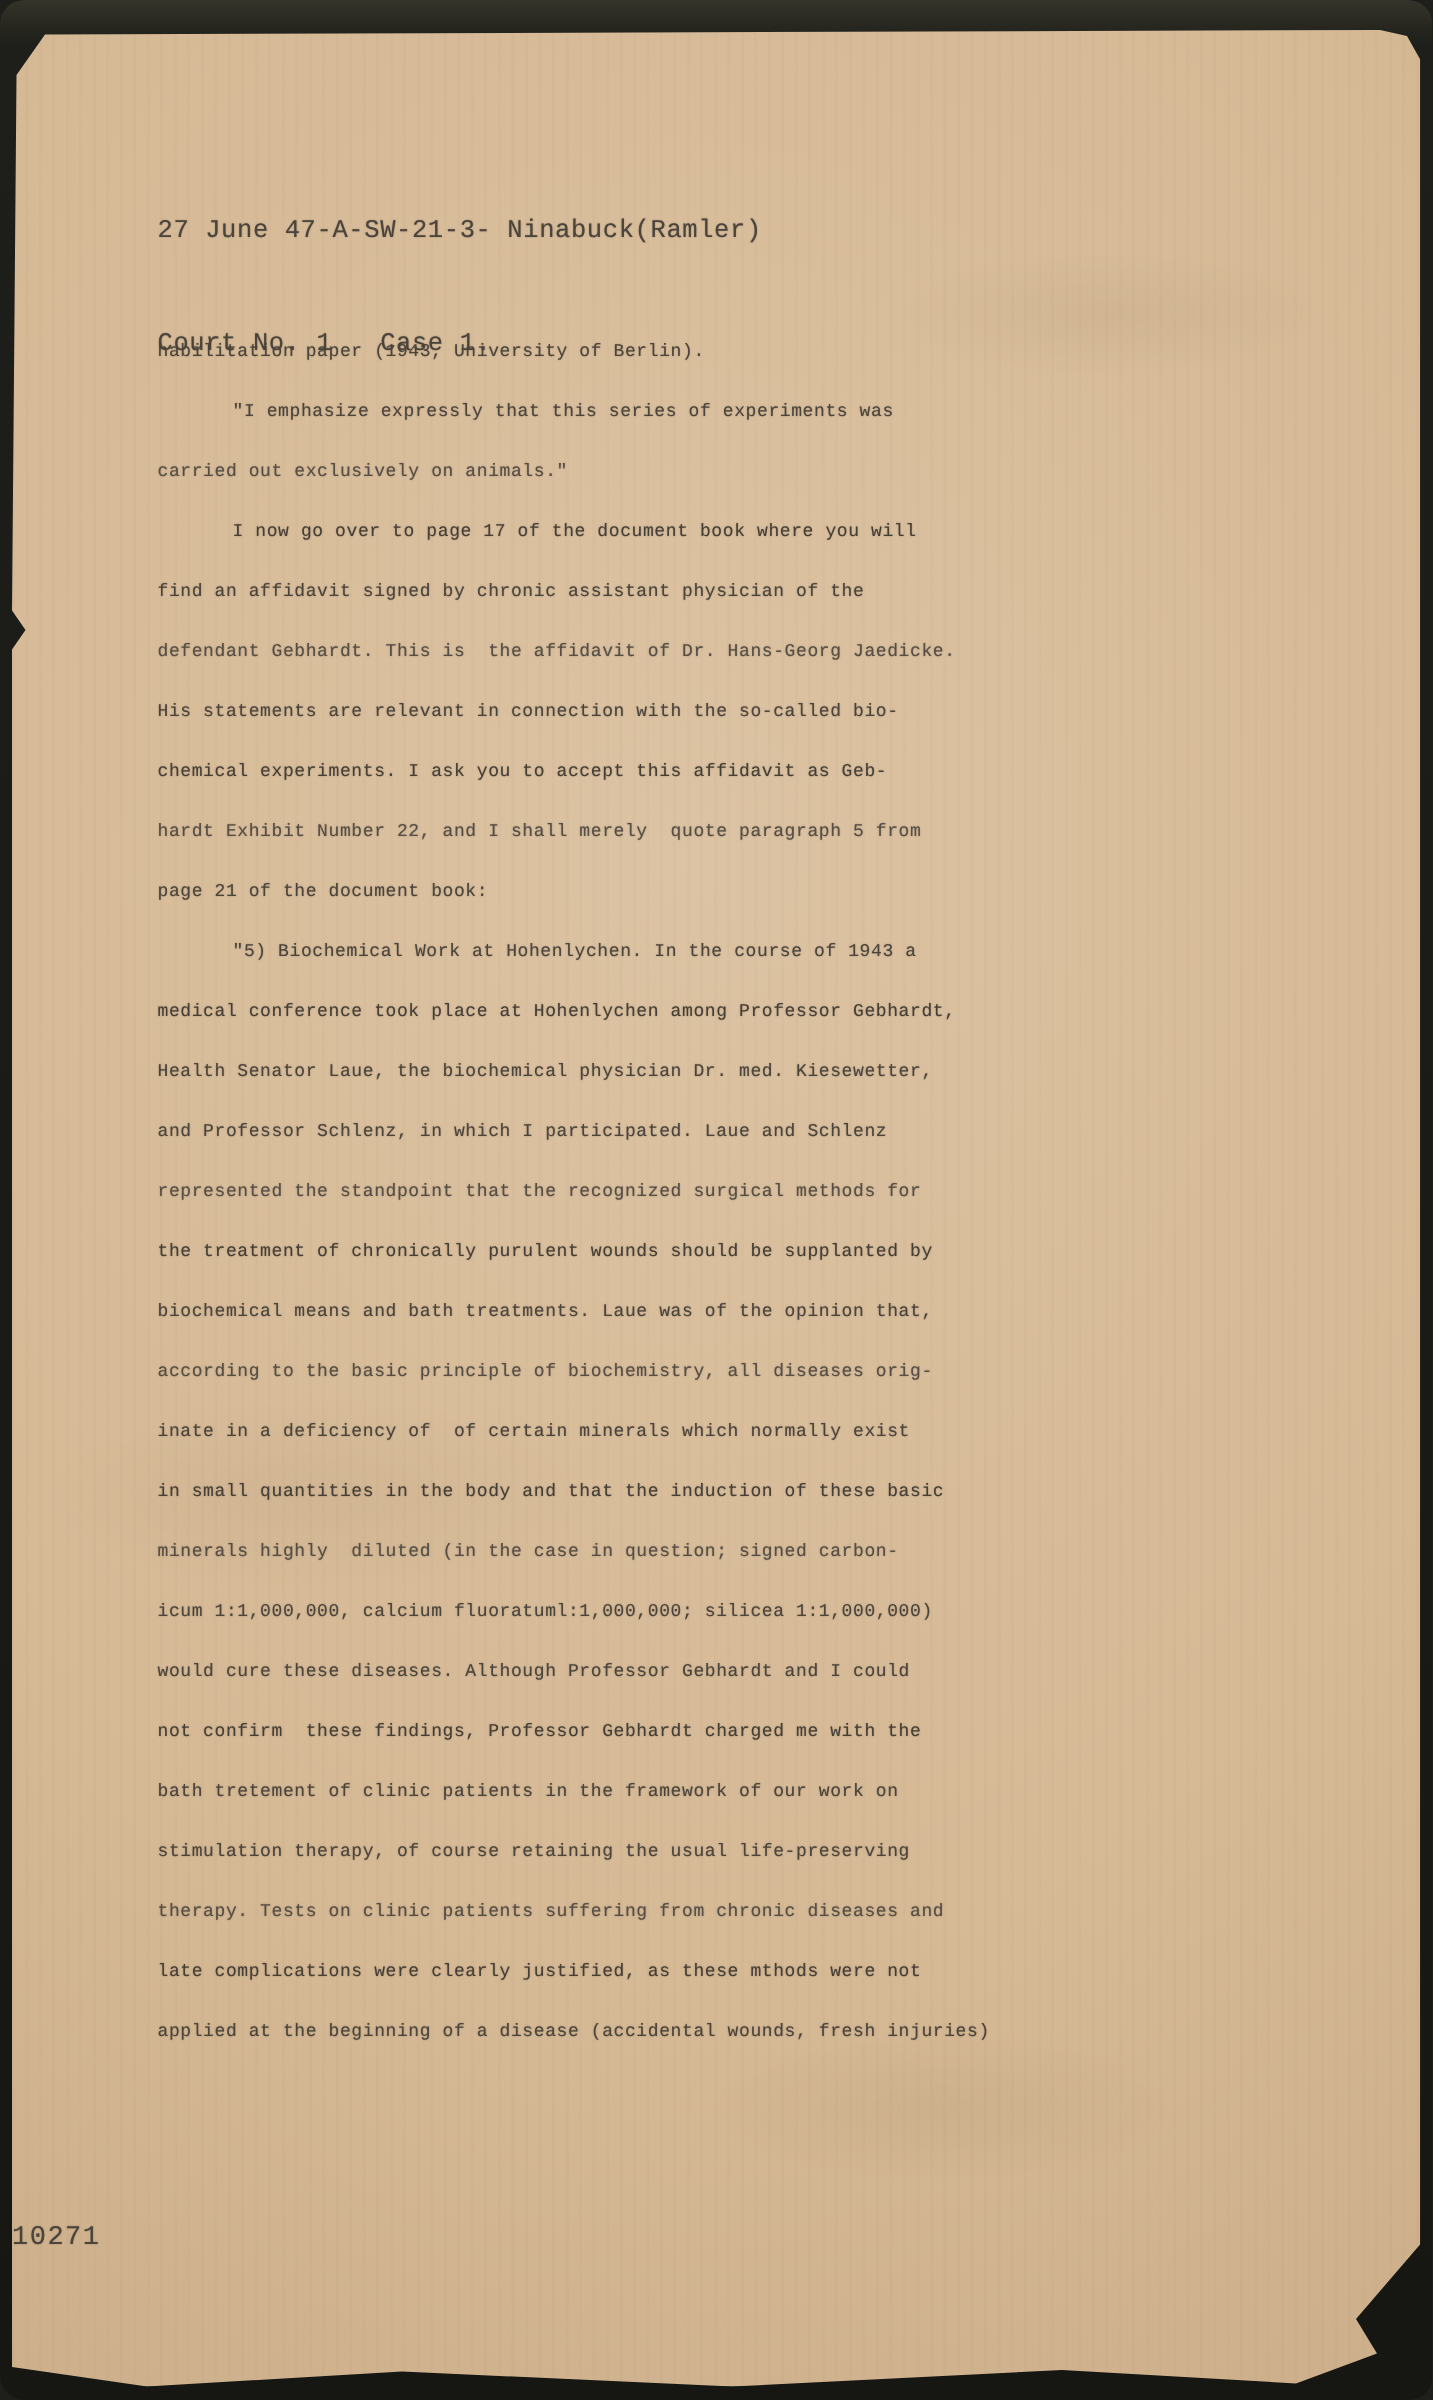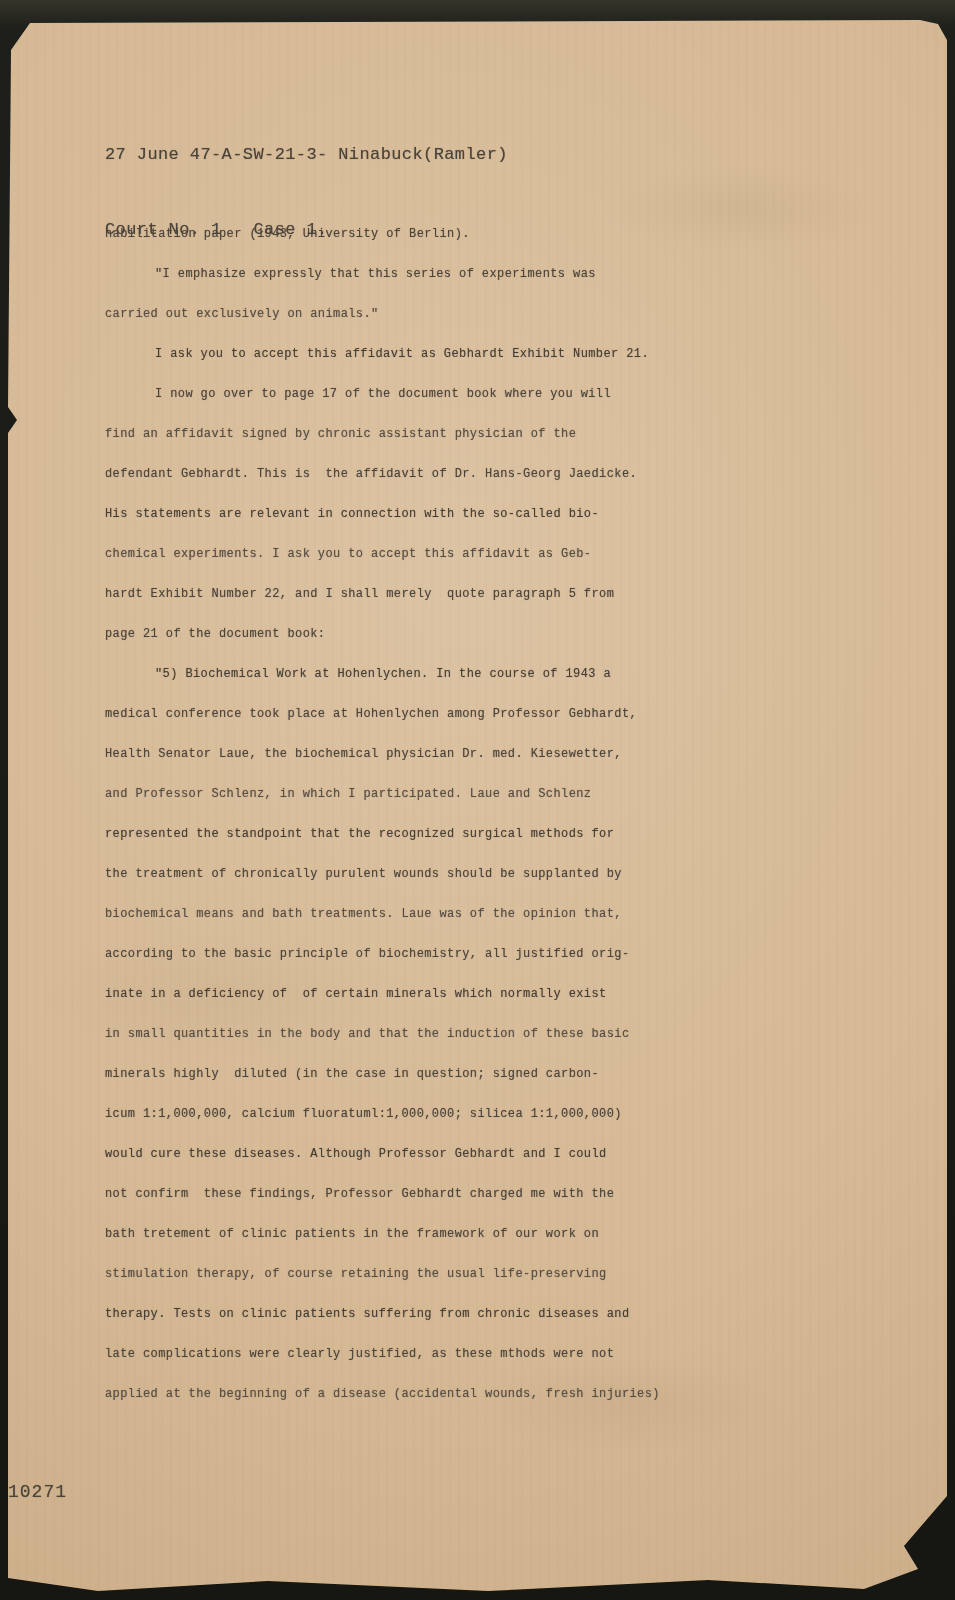--- a/index.html
+++ b/index.html
@@ -2,21 +2,21 @@
 <html style="--background: #1e1e1a; --paper: #d6b995; --paper-light: #dcc3a3; --paper-edge: #c8ab85; --ink: #4b443b;"><head>
 <meta charset="utf-8">
 <style>
   :root {
     --background: #1e1e1a;
     --paper: #d6b995;
     --paper-light: #dcc3a3;
     --paper-edge: #c8ab85;
     --ink: #4b443b;
   }
-  * { box-sizing: border-box; }
+  * { box-sizing: border-box; border-radius: 16px; }
   html, body {
     margin: 0; padding: 0;
     width: 955px; height: 1600px;
     background: var(--background);
     overflow: hidden;
     font-family: "Liberation Mono", "DejaVu Sans Mono", monospace;
   }
   .stage {
     position: relative;
     width: 955px; height: 1600px;
@@ -91,36 +91,35 @@
 
     <div class="header-block">
       <div class="header-line">27 June 47-A-SW-21-3- Ninabuck(Ramler)</div>
       <div class="header-line">Court No. 1   Case 1.</div>
     </div>
 
     <div class="body-block">
       <div class="line">habilitation paper (1943, University of Berlin).</div>
       <div class="line indent">"I emphasize expressly that this series of experiments was</div>
       <div class="line">carried out exclusively on animals."</div>
-      <div class="line indent">I ask you to accept this affidavit as Gebhardt Exhibit Number 21.</div>
       <div class="line indent">I now go over to page 17 of the document book where you will</div>
       <div class="line">find an affidavit signed by chronic assistant physician of the</div>
       <div class="line">defendant Gebhardt. This is  the affidavit of Dr. Hans-Georg Jaedicke.</div>
       <div class="line">His statements are relevant in connection with the so-called bio-</div>
       <div class="line">chemical experiments. I ask you to accept this affidavit as Geb-</div>
       <div class="line">hardt Exhibit Number 22, and I shall merely  quote paragraph 5 from</div>
       <div class="line">page 21 of the document book:</div>
       <div class="line indent">"5) Biochemical Work at Hohenlychen. In the course of 1943 a</div>
       <div class="line">medical conference took place at Hohenlychen among Professor Gebhardt,</div>
       <div class="line">Health Senator Laue, the biochemical physician Dr. med. Kiesewetter,</div>
       <div class="line">and Professor Schlenz, in which I participated. Laue and Schlenz</div>
       <div class="line">represented the standpoint that the recognized surgical methods for</div>
       <div class="line">the treatment of chronically purulent wounds should be supplanted by</div>
       <div class="line">biochemical means and bath treatments. Laue was of the opinion that,</div>
-      <div class="line">according to the basic principle of biochemistry, all justified orig-</div>
+      <div class="line">according to the basic principle of biochemistry, all diseases orig-</div>
       <div class="line">inate in a deficiency of  of certain minerals which normally exist</div>
       <div class="line">in small quantities in the body and that the induction of these basic</div>
       <div class="line">minerals highly  diluted (in the case in question; signed carbon-</div>
       <div class="line">icum 1:1,000,000, calcium fluoratuml:1,000,000; silicea 1:1,000,000)</div>
       <div class="line">would cure these diseases. Although Professor Gebhardt and I could</div>
       <div class="line">not confirm  these findings, Professor Gebhardt charged me with the</div>
       <div class="line">bath tretement of clinic patients in the framework of our work on</div>
       <div class="line">stimulation therapy, of course retaining the usual life-preserving</div>
       <div class="line">therapy. Tests on clinic patients suffering from chronic diseases and</div>
       <div class="line">late complications were clearly justified, as these mthods were not</div>

